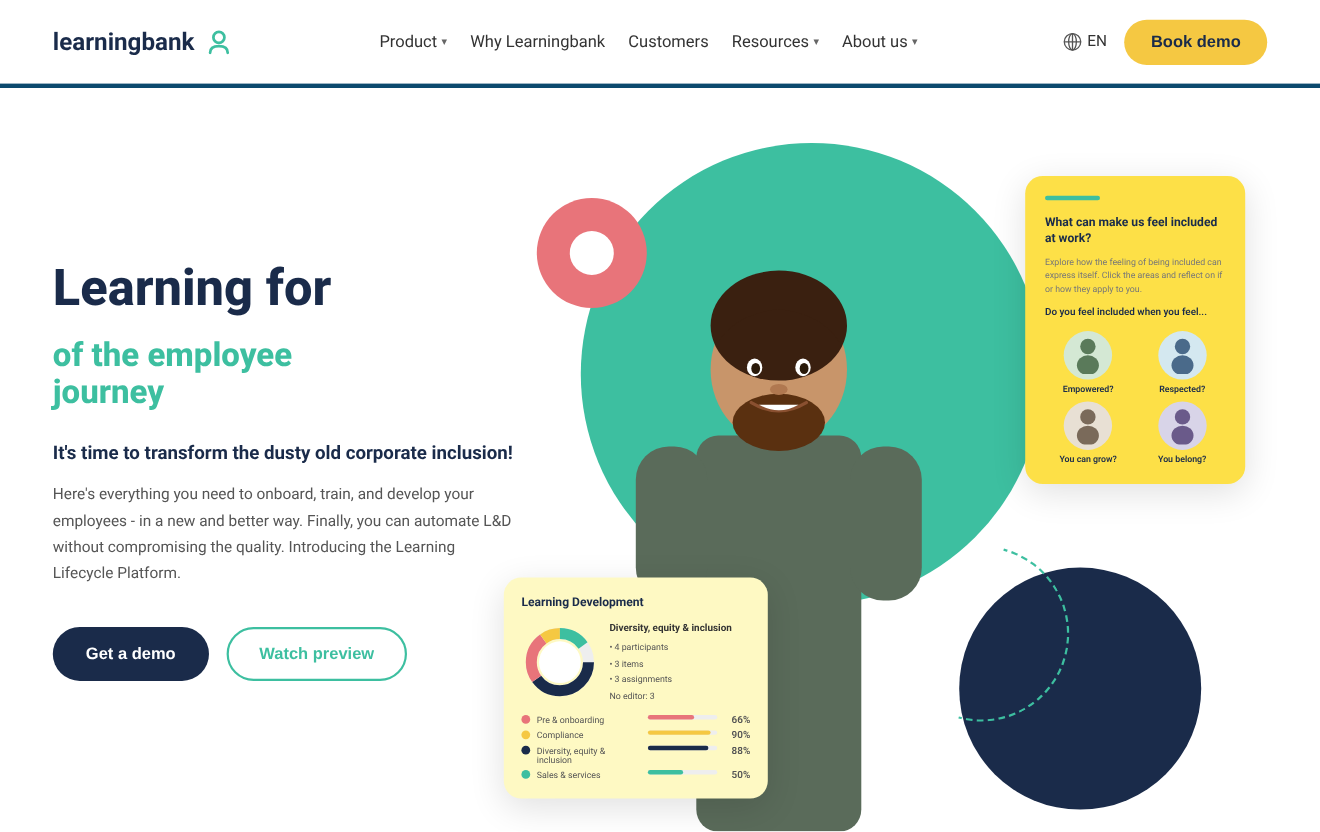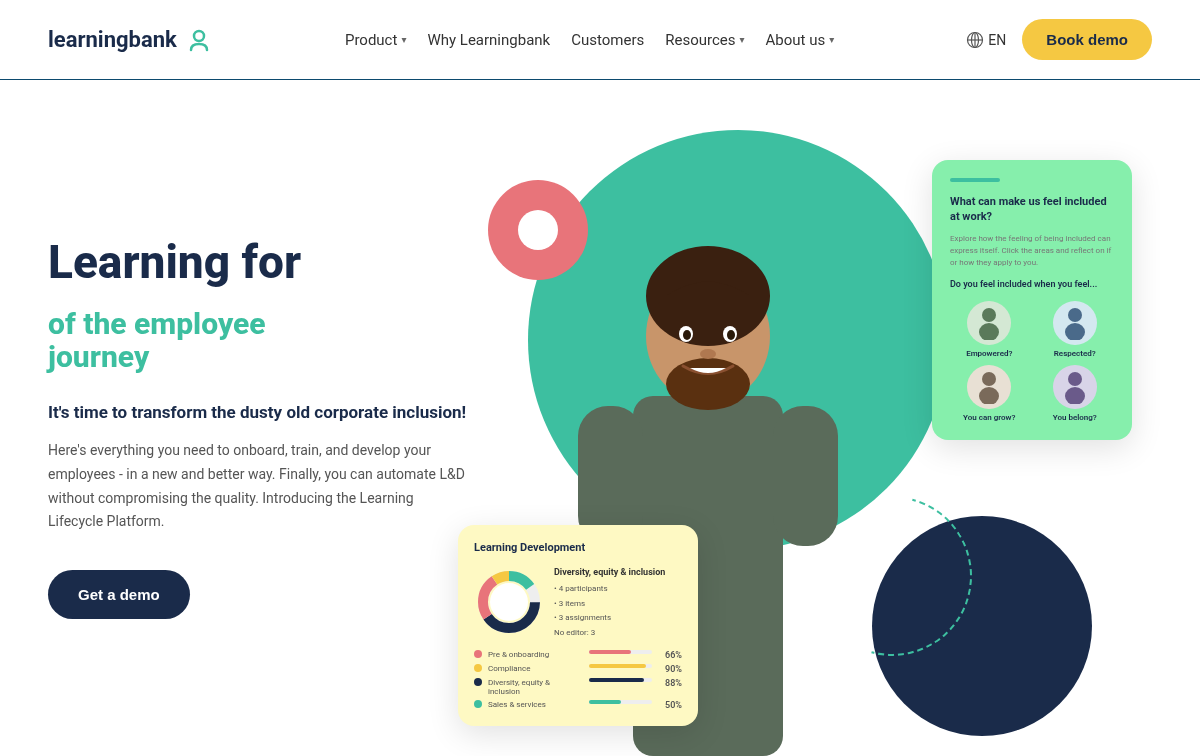--- a/index.html
+++ b/index.html
@@ -1,21 +1,21 @@
 <!DOCTYPE html>
 <html><head>
   <meta charset="utf-8">
   <style>
     * { margin: 0; padding: 0; box-sizing: border-box; }
     body { font-family: -apple-system, BlinkMacSystemFont, 'Segoe UI', Roboto, sans-serif; background: #fff; width: 1200px; height: 756px; overflow: hidden; }
 
     
     .navbar {
       display: flex; align-items: center; justify-content: space-between;
-      padding: 0 48px; height: 80px; border-bottom: 1px solid #0c4a6e;
+      padding: 0 48px; height: 80px; border-bottom: 4px solid #0c4a6e;
       position: relative; z-index: 10; background: #fff;
     }
     .logo { display: flex; align-items: center; gap: 8px; }
     .logo-text { font-size: 22px; font-weight: 700; color: #1a2b4a; }
     .logo-icon { width: 28px; height: 28px; }
     .nav-links { display: flex; align-items: center; gap: 21px; }
     .nav-item { font-size: 15px; color: #333; cursor: pointer; display: flex; align-items: center; gap: 4px; }
     .nav-chevron { font-size: 10px; color: #666; }
     .nav-right { display: flex; align-items: center; gap: 16px; }
     .lang-btn { display: flex; align-items: center; gap: 4px; font-size: 14px; color: #333; cursor: pointer; }
@@ -94,21 +94,21 @@
     .metric-row { display: flex; align-items: flex-start; gap: 6px; font-size: 9px; color: #555; }
     .metric-dot { width: 8px; height: 8px; border-radius: 50%; flex-shrink: 0; }
     .metric-bar-bg { flex: 1; height: 4px; background: #eee; border-radius: 2px; }
     .metric-bar-fill { height: 4px; border-radius: 2px; }
     .metric-label { width: 90px; }
     .metric-pct { width: 24px; text-align: right; font-weight: 600; }
 
     
     .card-feelings {
       position: absolute; top: 60px; right: 20px; z-index: 5;
-      background: #86efac; border-radius: 16px;
+      background: #fde047; border-radius: 16px;
       padding: 18px; width: 200px;
       box-shadow: 0 8px 32px rgba(0,0,0,0.12);
     }
     .card-feelings-bar { width: 50px; height: 4px; background: #3dbfa0; border-radius: 2px; margin-bottom: 12px; }
     .card-feelings-title { font-size: 11px; font-weight: 700; color: #1a2b4a; margin-bottom: 8px; line-height: 1.4; }
     .card-feelings-body { font-size: 8px; color: #777; line-height: 1.5; margin-bottom: 10px; }
     .card-feelings-question { font-size: 9px; color: #1a2b4a; font-weight: 600; margin-bottom: 12px; }
     .feelings-avatars { display: grid; grid-template-columns: 1fr 1fr; gap: 7px; }
     .feeling-item { display: flex; flex-direction: column; align-items: center; gap: 4px; }
     .feeling-avatar { width: 44px; height: 44px; border-radius: 50%; display: flex; align-items: center; justify-content: center; }
@@ -177,20 +177,21 @@
       <span>Learning for</span><br>
     </h1>
     <h1 class="hero-title-green">
       <span>of the employee</span><br>
       <span>journey</span>
     </h1>
     <p class="hero-subtitle">It's time to transform the dusty old corporate inclusion!</p>
     <p class="hero-body">Here's everything you need to onboard, train, and develop your employees - in a new and better way. Finally, you can automate L&amp;D without compromising the quality. Introducing the Learning Lifecycle Platform.</p>
     <div class="hero-cta">
       <button class="btn-primary">Get a demo</button>
+      <button class="btn-outline">Watch preview</button>
     </div>
   </div>
 
   <div class="hero-right">
 
     <div class="circle-teal"></div>
 
     <div class="circle-dark"></div>
 
     <div class="circle-pink">

